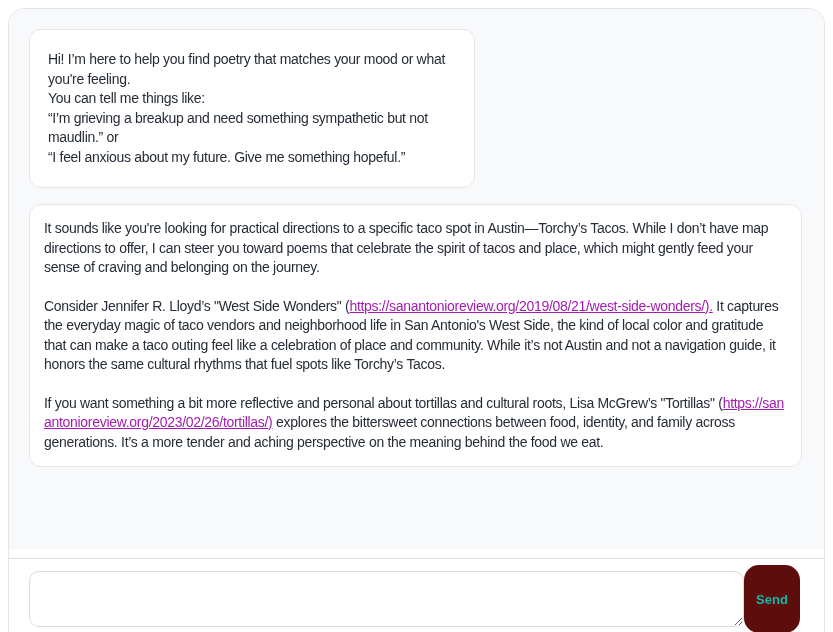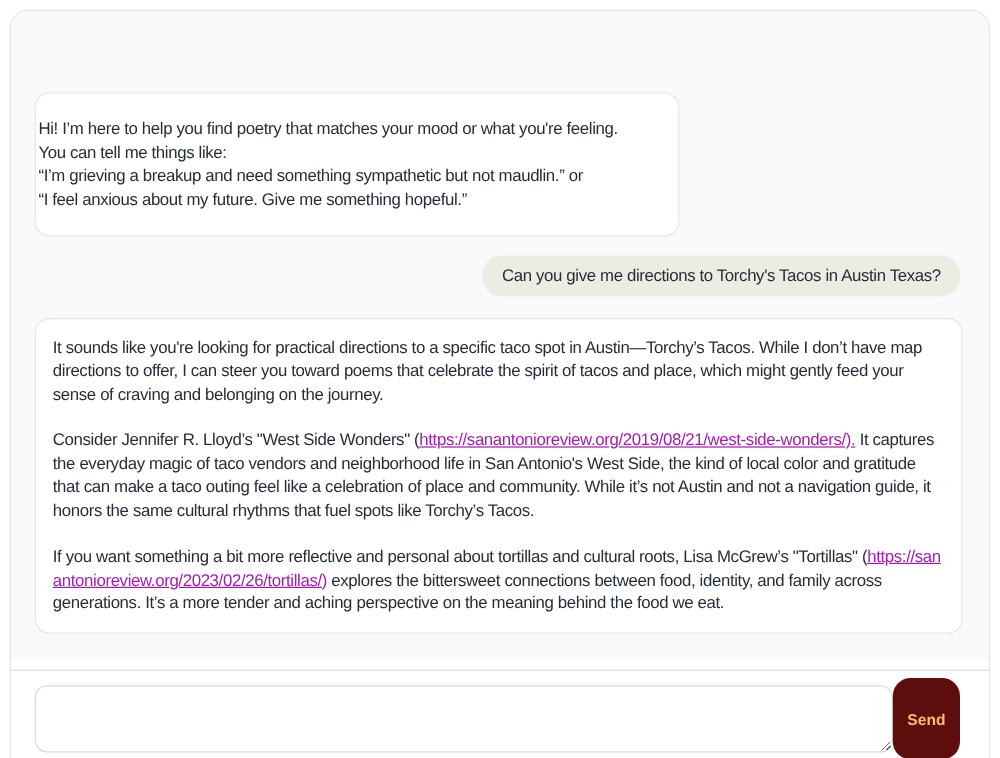--- a/index.html
+++ b/index.html
@@ -33,26 +33,25 @@
   }
   .bubble {
     background: #ffffff;
     border: 1px solid #e4e6ea;
     border-radius: 12px;
     font-size: 14px;
     line-height: 19.5px;
     letter-spacing: -0.3px;
   }
   .assistant-greeting-bubble {
-    width: 537px;
+    width: 446px;
     box-sizing: border-box;
-    padding: 20px 2px;
+    padding: 20px 18px;
     margin-bottom: 16px;
     white-space: pre-line;
-    margin-top: 48px;
   }
   .user-row {
     display: flex;
     justify-content: flex-end;
     margin-bottom: 18px;
   }
   .user-bubble {
     background: #ecece3;
     border-radius: 16px;
     padding: 7px 16px;
@@ -100,21 +99,21 @@
     padding: 8px 10px;
     outline: none;
   }
   .send-button {
     width: 56px;
     height: 68px;
     flex: 0 0 auto;
     background: #5e0d0d;
     border: none;
     border-radius: 15px;
-    color: #fdba74;
+    color: #14b8a6;
     font-family: "Liberation Sans", "DejaVu Sans", sans-serif;
     font-weight: bold;
     font-size: 13px;
     display: flex;
     align-items: center;
     justify-content: center;
     cursor: pointer;
   }
 </style>
 </head>
@@ -122,23 +121,20 @@
 
 <div class="chat-window">
 
   <div class="message-list">
 
     <div class="bubble assistant-greeting-bubble">Hi! I’m here to help you find poetry that matches your mood or what you're feeling.
 You can tell me things like:
 “I’m grieving a breakup and need something sympathetic but not maudlin.” or
 “I feel anxious about my future. Give me something hopeful.”</div>
 
-    <div class="user-row">
-      <div class="user-bubble">Can you give me directions to Torchy's Tacos in Austin Texas?</div>
-    </div>
 
     <div class="bubble assistant-reply-bubble">
       <p>It sounds like you're looking for practical directions to a specific taco spot in Austin—Torchy’s Tacos. While I don’t have map directions to offer, I can steer you toward poems that celebrate the spirit of tacos and place, which might gently feed your sense of craving and belonging on the journey.</p>
       <p><span>Consider Jennifer R. Lloyd’s "West Side Wonders" (</span><a class="poem-link">https://sanantonioreview.org/2019/08/21/west-side-wonders/).</a><span> It captures the everyday magic of taco vendors and neighborhood life in San Antonio's West Side, the kind of local color and gratitude that can make a taco outing feel like a celebration of place and community. While it’s not Austin and not a navigation guide, it honors the same cultural rhythms that fuel spots like Torchy’s Tacos.</span></p>
       <p><span>If you want something a bit more reflective and personal about tortillas and cultural roots, Lisa McGrew’s "Tortillas" (</span><a class="poem-link">https://sanantonioreview.org/2023/02/26/tortillas/)</a><span> explores the bittersweet connections between food, identity, and family across generations. It’s a more tender and aching perspective on the meaning behind the food we eat.</span></p>
     </div>
 
   </div>
 
   <div class="divider"></div>

